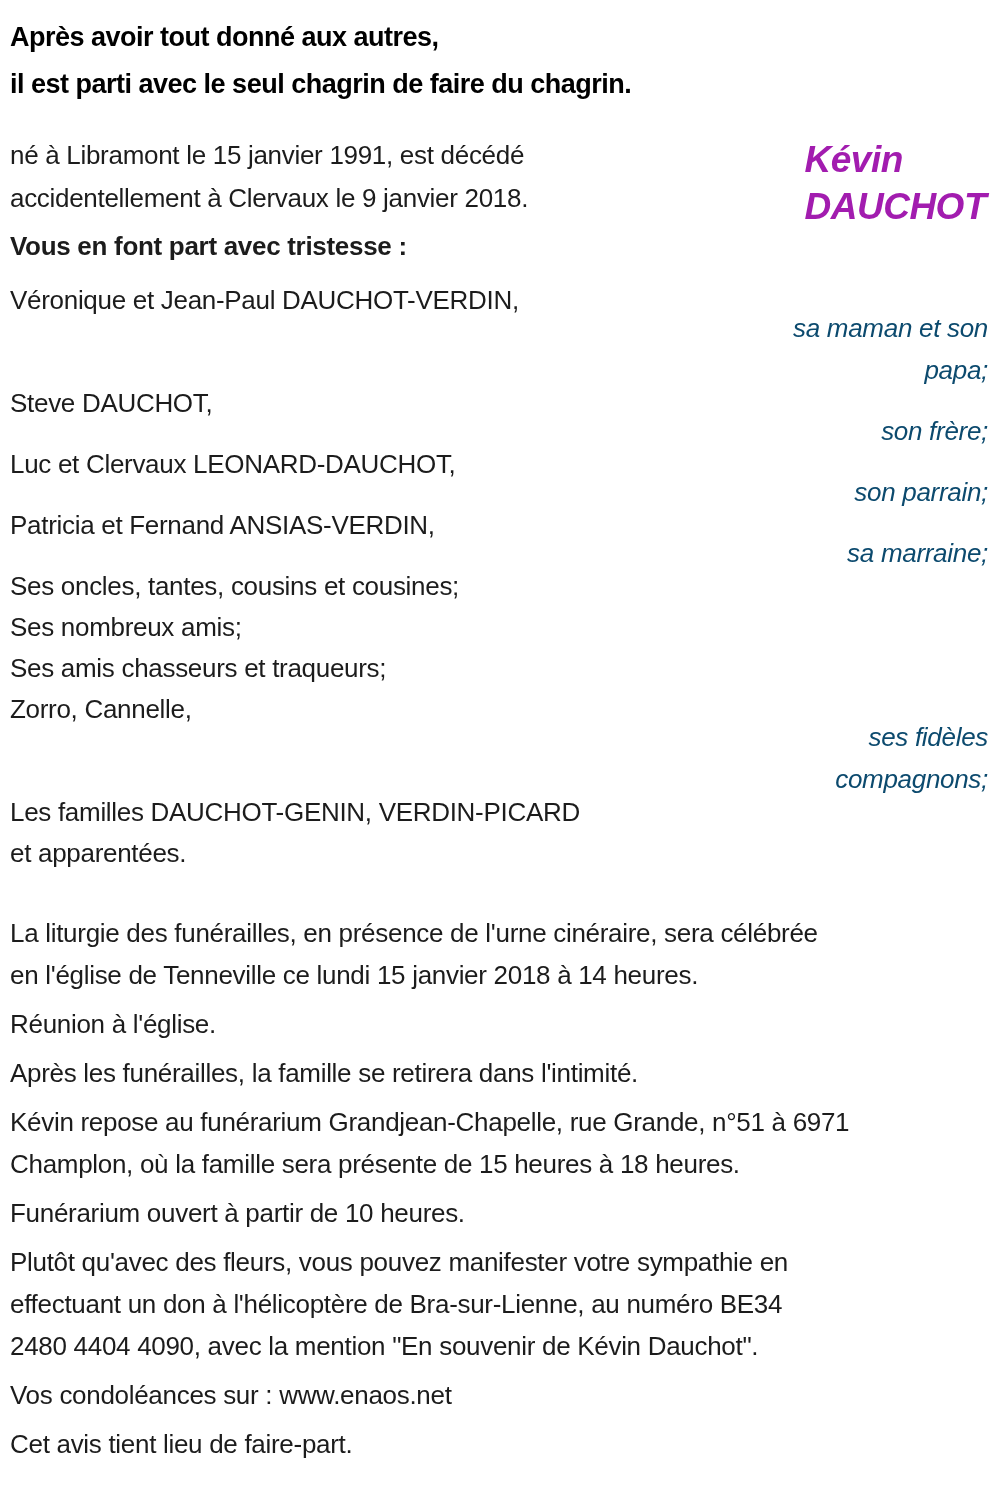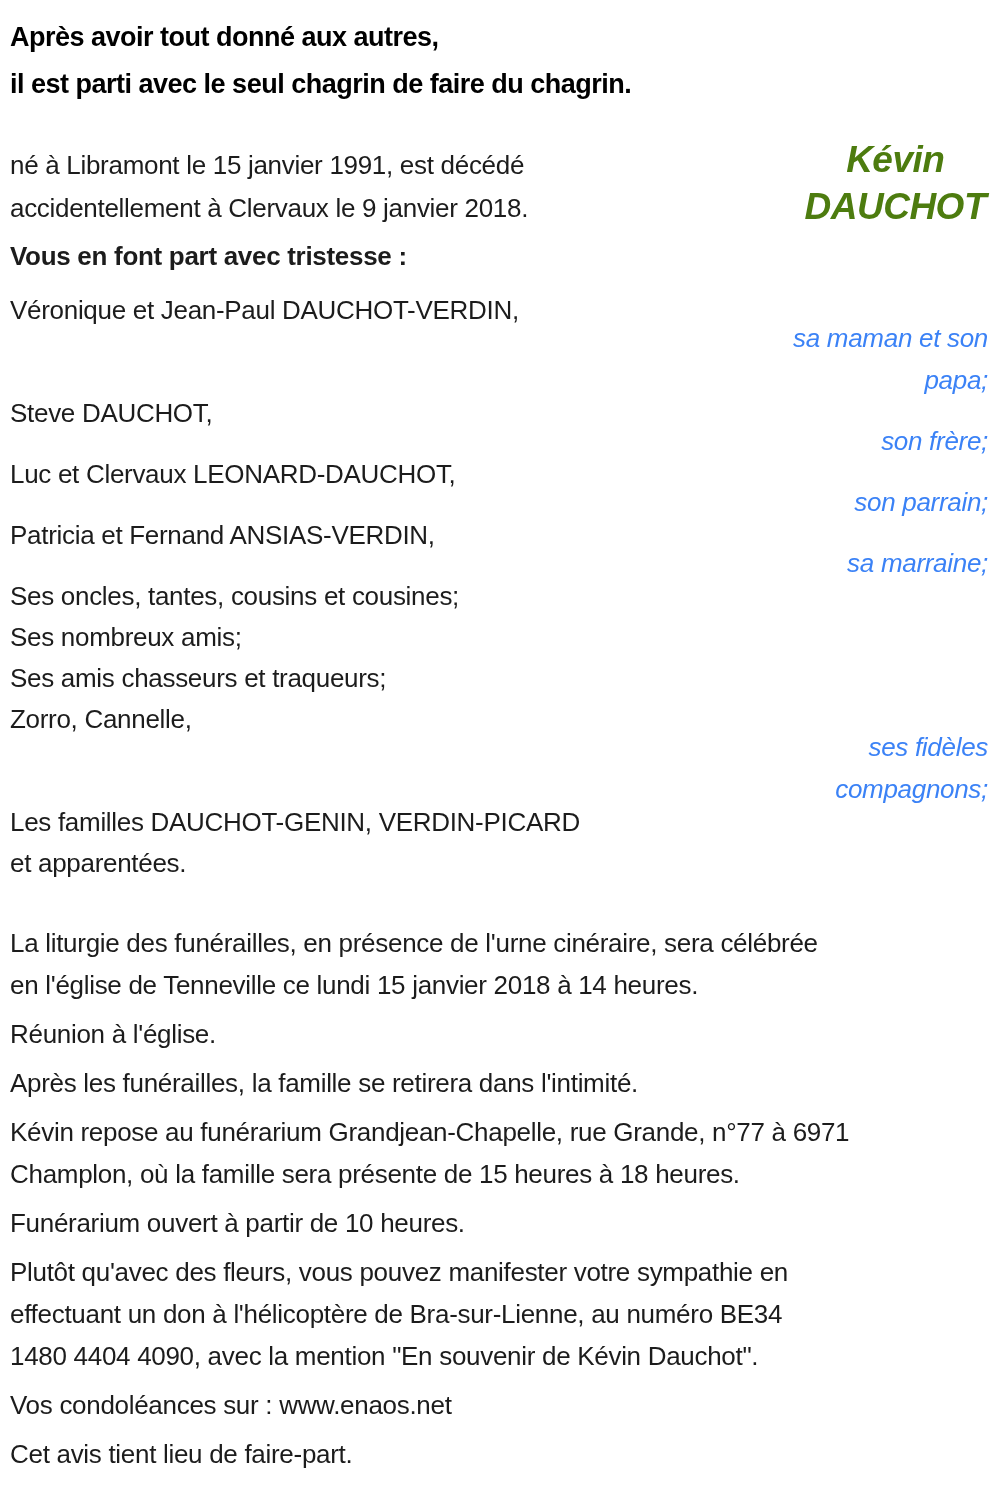--- a/index.html
+++ b/index.html
@@ -21,43 +21,43 @@
     font-size: 27px;
     line-height: 47px;
     color: #000000;
     letter-spacing: -0.5px;
   }
   .epitaph .line { display: block; }
   .name-block {
     position: absolute;
     top: 136px;
     right: 14px;
-    text-align: center;
+    text-align: left;
     font-weight: bold;
     font-style: italic;
     font-size: 37px;
     line-height: 47px;
-    color: #4d7c0f;
+    color: #a21caf;
     letter-spacing: -0.5px;
   }
   .name-block .line { display: block; }
-  .intro { margin-top: 36px; line-height: 43px; max-width: 760px; }
+  .intro { margin-top: 26px; line-height: 43px; max-width: 760px; }
   .intro .line { display: block; }
   .announce { margin-top: 5px; line-height: 43px; font-weight: bold; }
   .announcers { margin-top: 12px; }
   .announcer { margin: 0; }
   .announcer + .announcer { margin-top: -8px; }
   .name-line { display: block; line-height: 41px; }
   .relation {
     display: block;
     text-align: right;
     font-style: italic;
     line-height: 42px;
     margin-top: -14px;
-    color: #3b82f6;
+    color: #0c4a6e;
   }
   .relation .rline { display: block; }
   .details { margin-top: 38px; }
   .details .para { margin: 0 0 7px 0; line-height: 42px; }
   .details .para .line { display: block; }
 </style>
 </head>
 <body>
 
 <div class="page">
@@ -137,32 +137,32 @@
 
     <p class="para">
       <span class="line">Réunion à l'église.</span>
     </p>
 
     <p class="para">
       <span class="line">Après les funérailles, la famille se retirera dans l'intimité.</span>
     </p>
 
     <p class="para">
-      <span class="line">Kévin repose au funérarium Grandjean-Chapelle, rue Grande, n°77 à 6971</span>
+      <span class="line">Kévin repose au funérarium Grandjean-Chapelle, rue Grande, n°51 à 6971</span>
       <span class="line">Champlon, où la famille sera présente de 15 heures à 18 heures.</span>
     </p>
 
     <p class="para">
       <span class="line">Funérarium ouvert à partir de 10 heures.</span>
     </p>
 
     <p class="para">
       <span class="line">Plutôt qu'avec des fleurs, vous pouvez manifester votre sympathie en</span>
       <span class="line">effectuant un don à l'hélicoptère de Bra-sur-Lienne, au numéro BE34</span>
-      <span class="line">1480 4404 4090, avec la mention "En souvenir de Kévin Dauchot".</span>
+      <span class="line">2480 4404 4090, avec la mention "En souvenir de Kévin Dauchot".</span>
     </p>
 
     <p class="para">
       <span class="line">Vos condoléances sur : www.enaos.net</span>
     </p>
 
     <p class="para">
       <span class="line">Cet avis tient lieu de faire-part.</span>
     </p>
 

